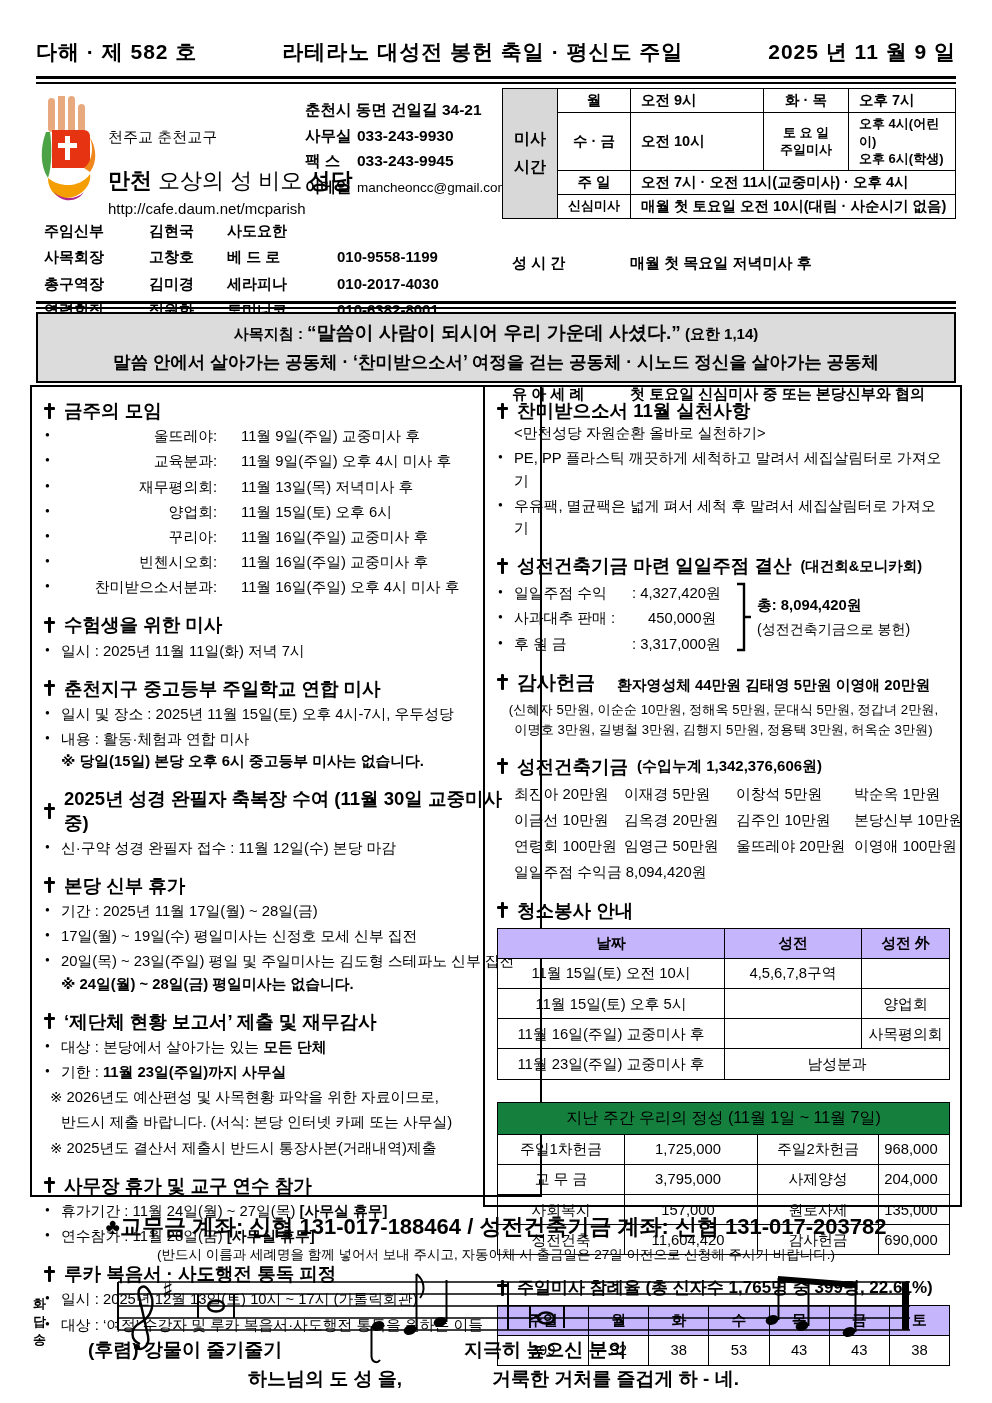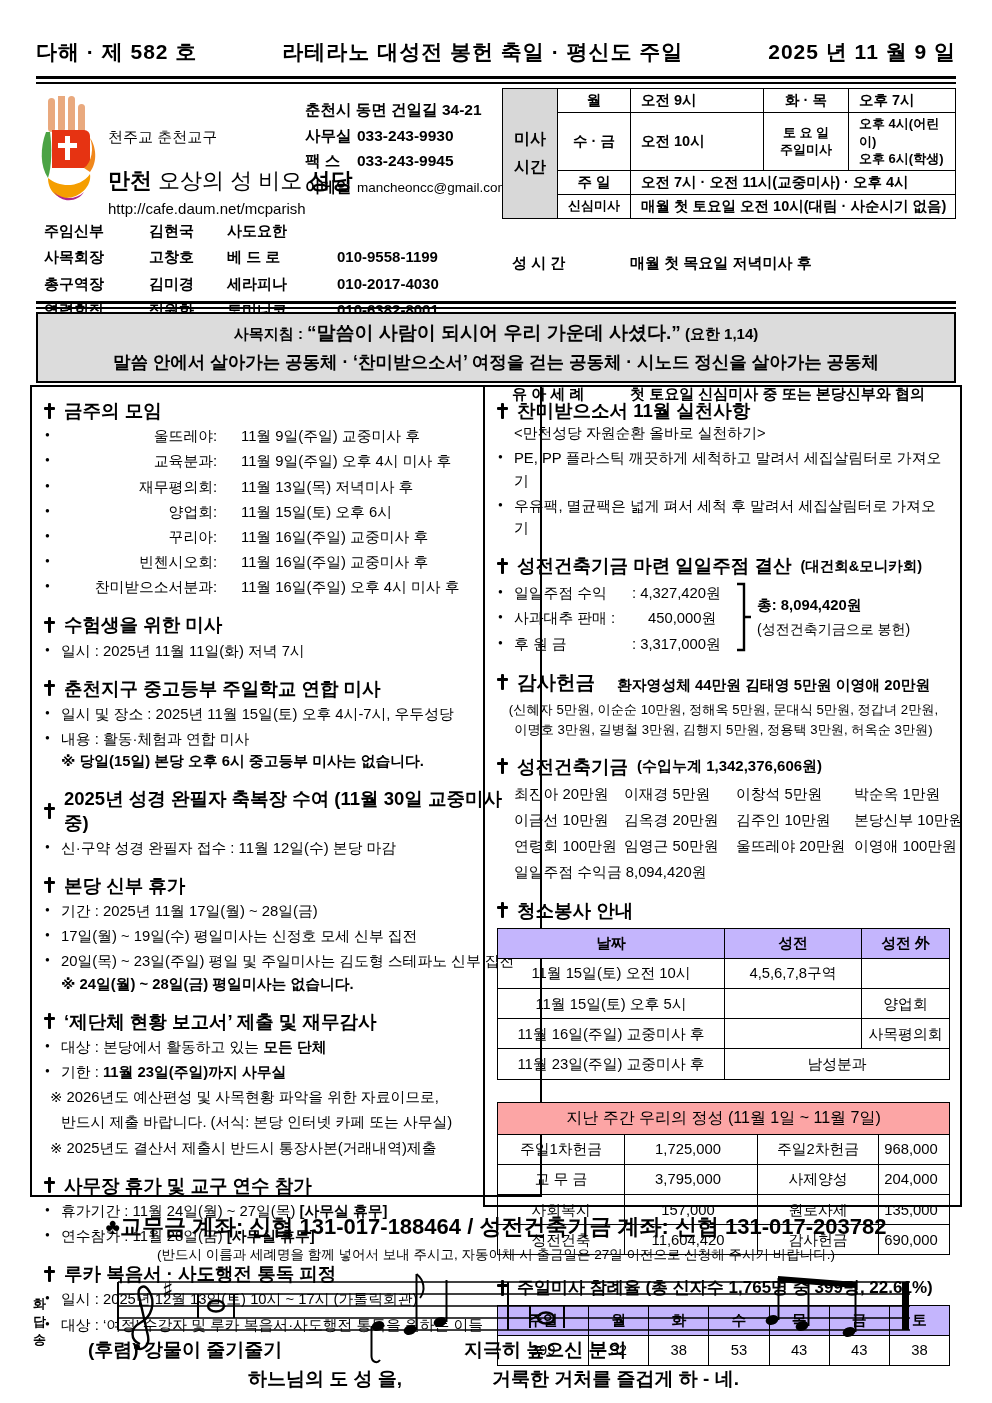--- a/index.html
+++ b/index.html
@@ -71,21 +71,21 @@
   .thx-head{display:flex;align-items:baseline;gap:22px;}
   .thx-title{font-size:19.5px;font-weight:bold;}
   .thx-main{font-size:14.8px;font-weight:bold;}
   .thx-det{font-size:13.2px;text-align:center;line-height:1.5;margin-top:4px;}
   
   .donors{display:grid;grid-template-columns:110px 112px 118px 118px;row-gap:4px;font-size:14.8px;margin-top:5px;}
   
   .gtab{font-size:14.8px;width:100%;}
   .gtab td,.gtab th{border:1.6px solid #000;padding:3.5px 4px;text-align:center;font-weight:normal;}
   .gtab th{background:#c4b5fd;font-weight:bold;}
-  .ttl-row{background:#fca5a5;font-weight:bold;font-size:16px;}
+  .ttl-row{background:#15803d;font-weight:bold;font-size:16px;}
   .num{text-align:right;padding-right:10px !important;}
   
   .accounts{left:0;top:1212px;width:992px;text-align:center;font-size:22px;font-weight:bold;letter-spacing:0px;}
   .accnote{left:0;top:1246px;width:992px;text-align:center;font-size:13.5px;}
   .songlab{left:30px;top:1288px;writing-mode:vertical-rl;font-size:13px;font-weight:bold;letter-spacing:5px;}
   .lyr{font-size:19px;font-weight:bold;}
 </style>
 </head>
 <body>
 
@@ -246,21 +246,21 @@
     <div class="bl">17일(월) ~ 19일(수) 평일미사는 신정호 모세 신부 집전</div>
     <div class="bl">20일(목) ~ 23일(주일) 평일 및 주일미사는 김도형 스테파노 신부 집전</div>
     <div class="ind" style="font-weight:bold;">※ 24일(월) ~ 28일(금) 평일미사는 없습니다.</div>
   </div>
 
   <div class="sec">
     <div class="sec-title">
         <span class="xicon"></span>
         <span>‘제단체 현황 보고서’ 제출 및 재무감사</span>
       </div>
-    <div class="bl"><span>대상 : 본당에서 활동하고 있는 </span><b>모든 단체</b></div>
+    <div class="bl"><span>대상 : 본당에서 살아가는 있는 </span><b>모든 단체</b></div>
     <div class="bl"><span>기한 : </span><b>11월 23일(주일)까지 사무실</b></div>
     <div class="note">※ 2026년도 예산편성 및 사목현황 파악을 위한 자료이므로,</div>
     <div class="note ind">반드시 제출 바랍니다. (서식: 본당 인터넷 카페 또는 사무실)</div>
     <div class="note">※ 2025년도 결산서 제출시 반드시 통장사본(거래내역)제출</div>
   </div>
 
   <div class="sec">
     <div class="sec-title">
         <span class="xicon"></span>
         <span>사무장 휴가 및 교구 연수 참가</span>

